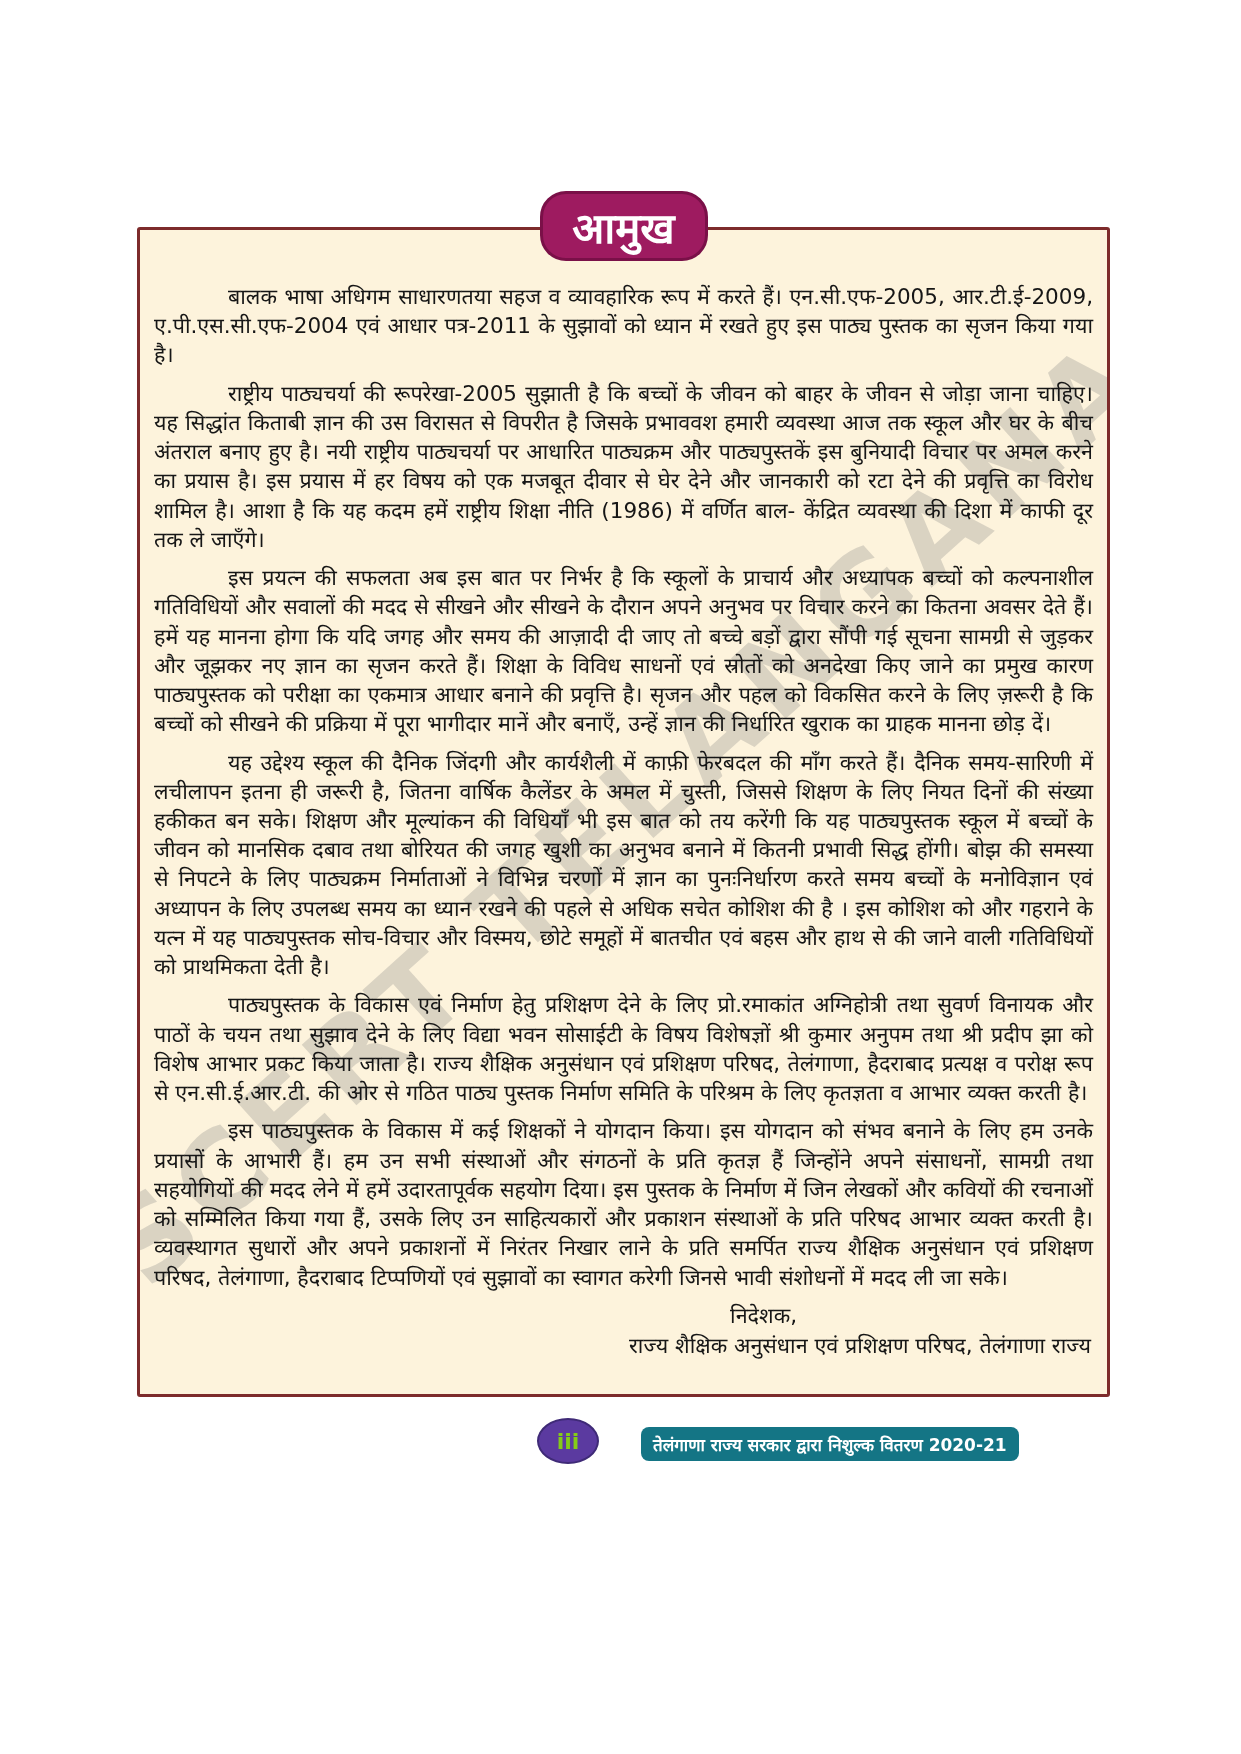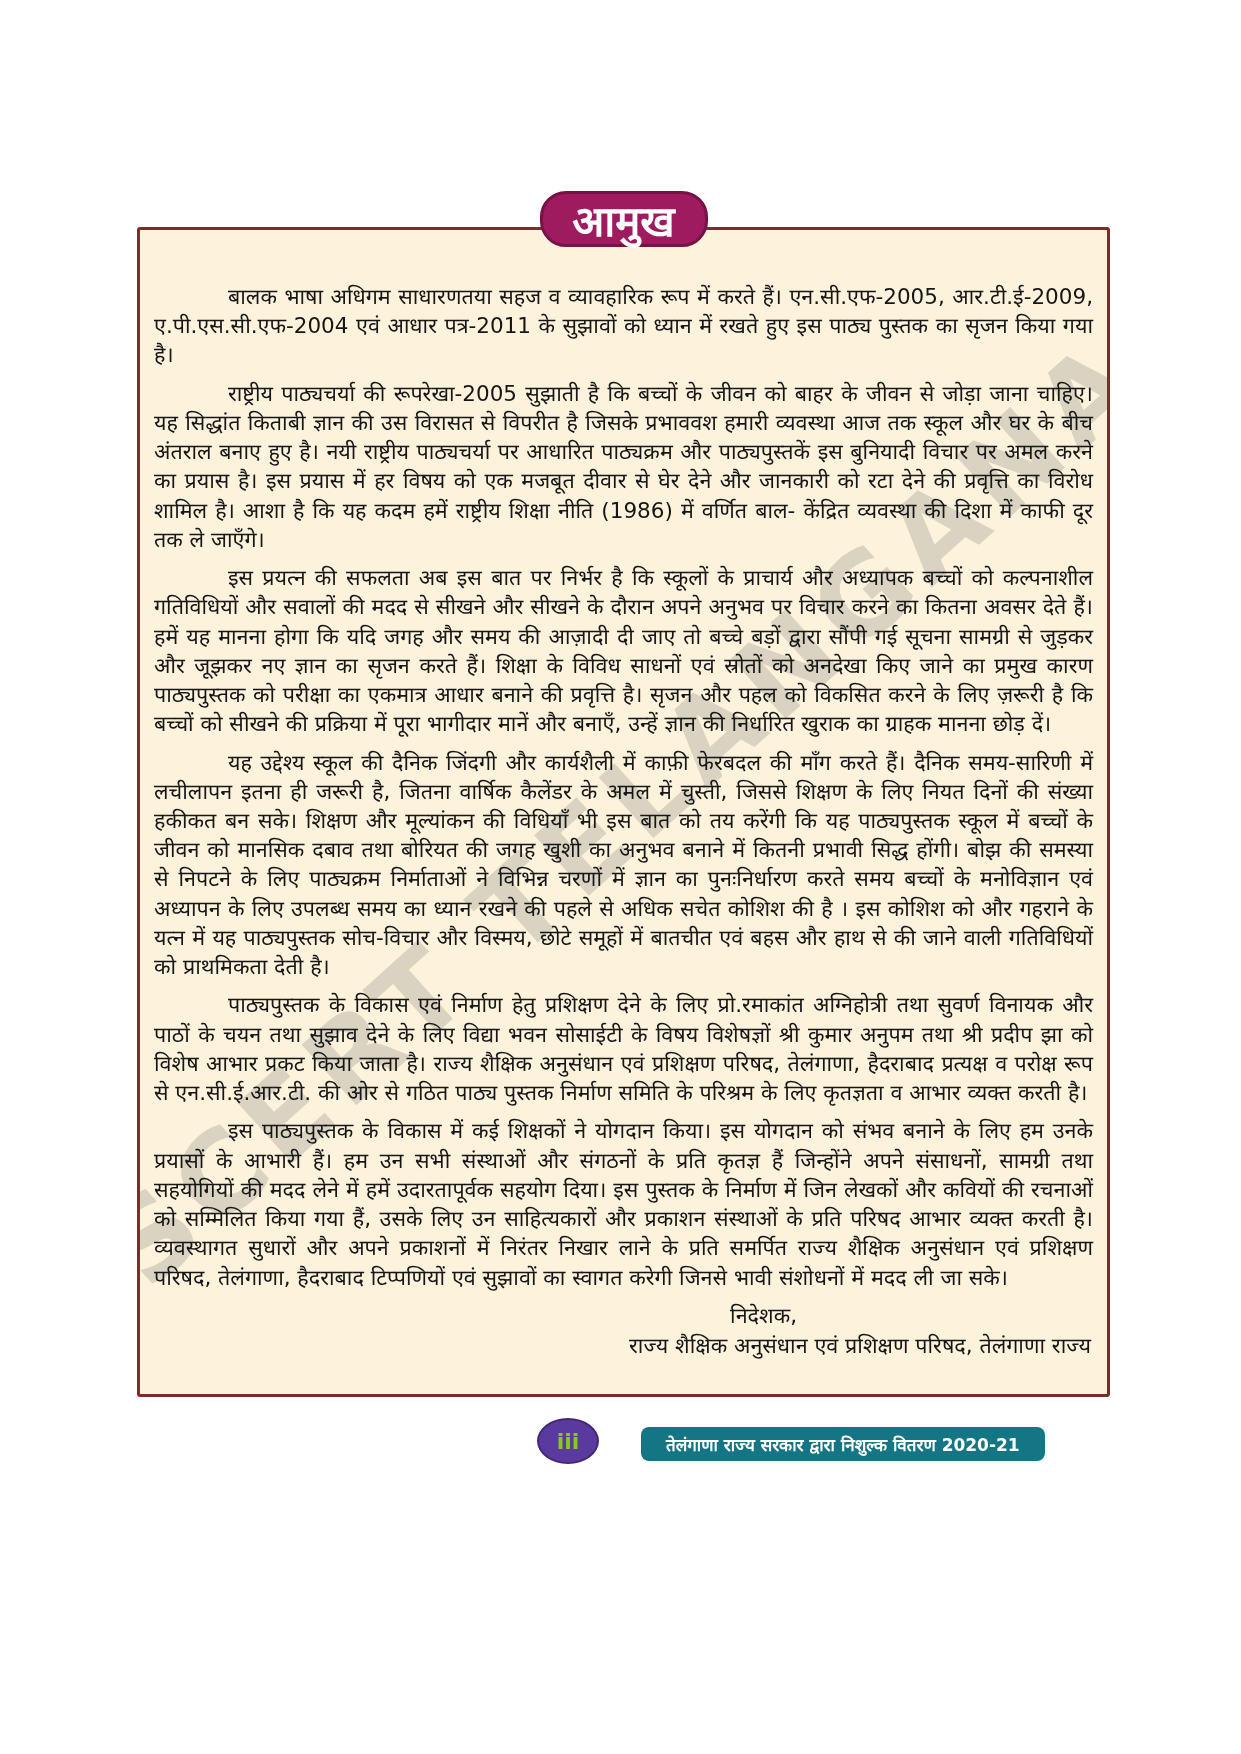--- a/index.html
+++ b/index.html
@@ -43,21 +43,21 @@
     color: rgba(130, 130, 130, 0.28);
     white-space: nowrap;
     font-family: "DejaVu Sans", sans-serif;
   }
   .title-badge {
     position: absolute;
     top: -39px;
     left: 50%;
     transform: translateX(-50%);
     min-width: 168px;
-    height: 56px;
+    height: 70px;
     box-sizing: border-box;
     background: #9e1b60;
     border: 3px solid #7a1048;
     border-radius: 26px;
     color: #ffffff;
     font-size: 42px;
     font-weight: bold;
     display: flex;
     align-items: center;
     justify-content: center;
@@ -111,21 +111,21 @@
     top: 1427px;
     height: 34px;
     background: #147585;
     border-radius: 8px;
     color: #ffffff;
     font-size: 17px;
     font-weight: bold;
     display: flex;
     align-items: center;
     justify-content: center;
-    padding: 0 25px;
+    padding: 0 12px;
     white-space: nowrap;
   }
 </style>
 </head>
 <body>
 
 <div class="preface-panel">
 
   <div class="watermark-layer">
     <div class="watermark">SCERT TELANGANA</div>

